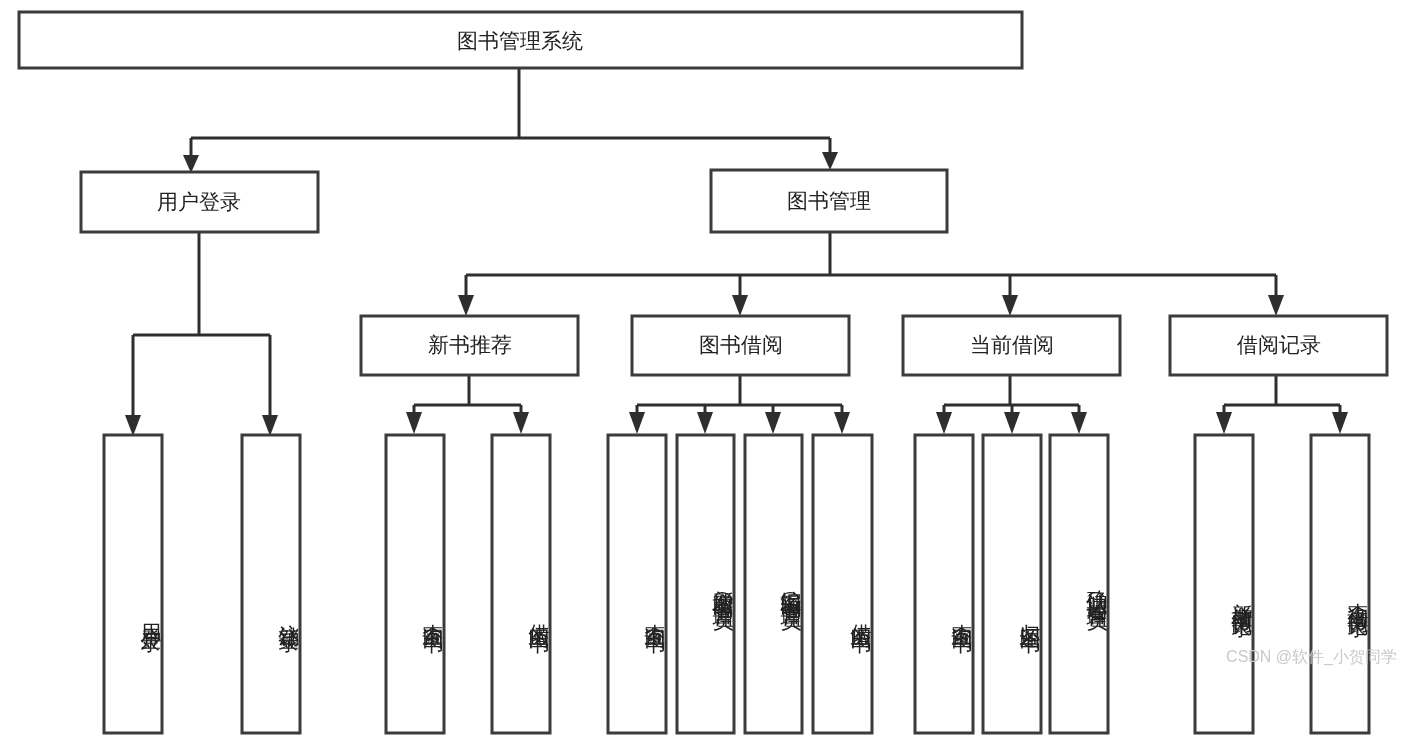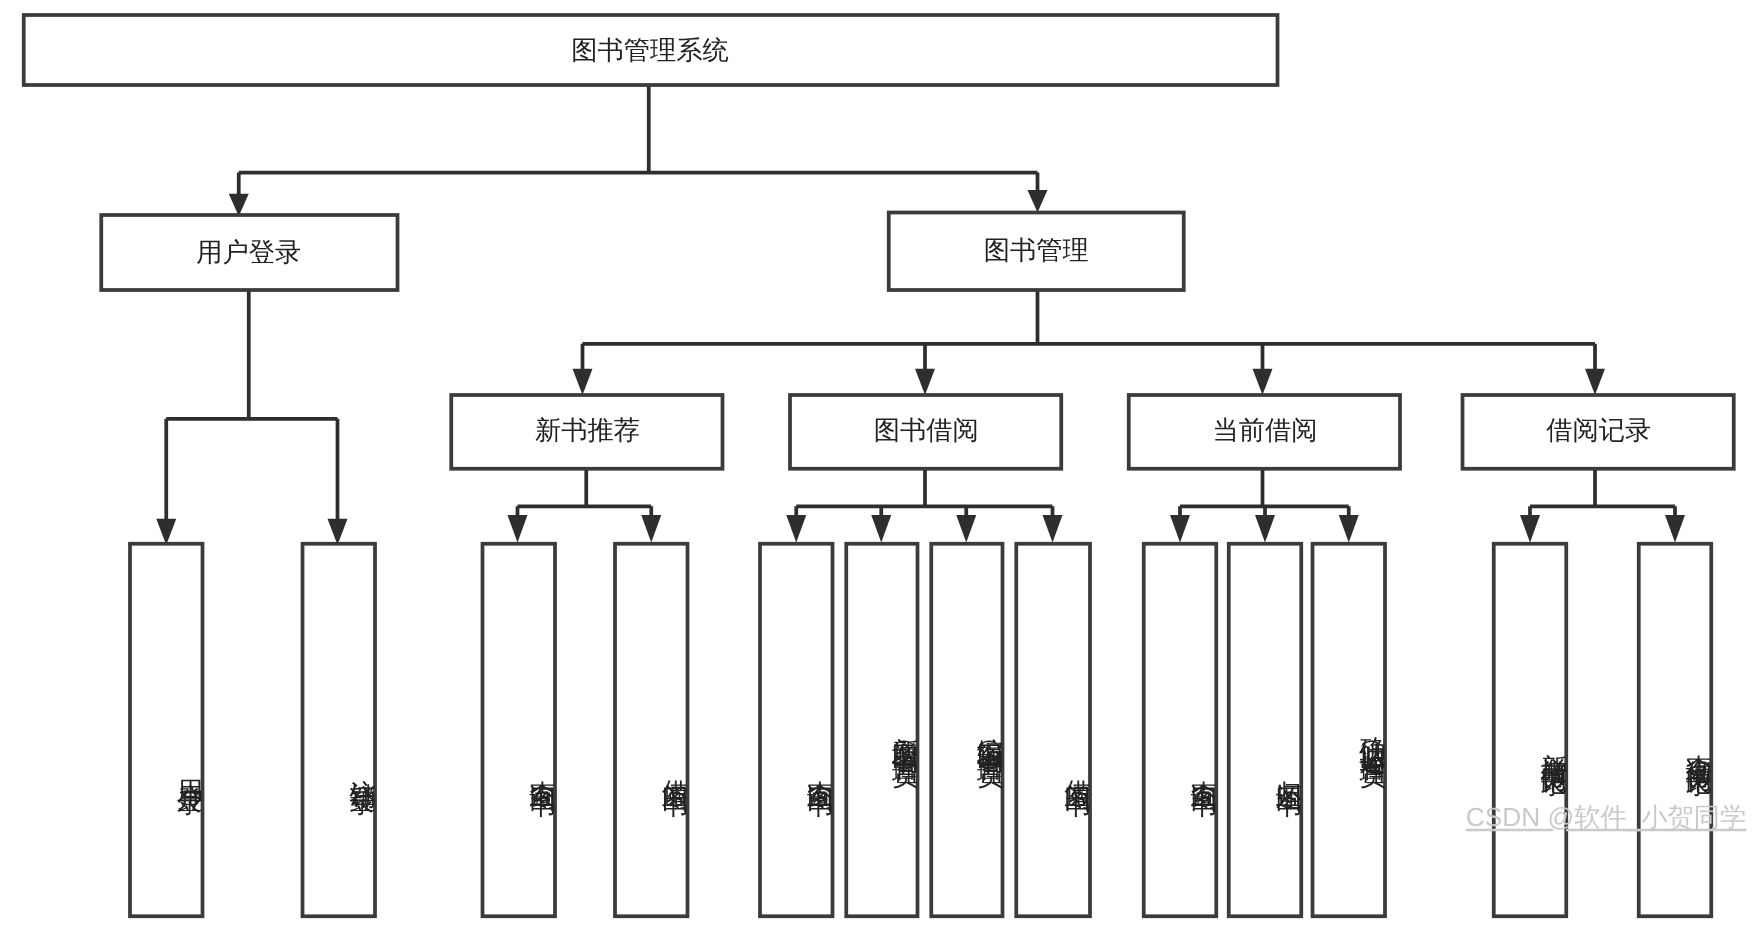--- a/index.html
+++ b/index.html
@@ -32,25 +32,24 @@
     align-items:flex-start;
     justify-content:center;
     white-space:nowrap;
     pointer-events:none;
     user-select:none;
   }
   .watermark{
     position:absolute;
     right:8px;bottom:4px;
     font-family:"Liberation Sans","DejaVu Sans",sans-serif;
-    font-size:21px;
+    font-size:16px;
     color:#c9c9c9;
     white-space:nowrap;
     user-select:none;
-    text-decoration:underline;
   }
 </style>
 </head>
 <body>
 
 <div id="diagram-root">
 
   <svg id="tree" viewBox="0 0 1405 747" xmlns="http://www.w3.org/2000/svg">
 
     <g>

